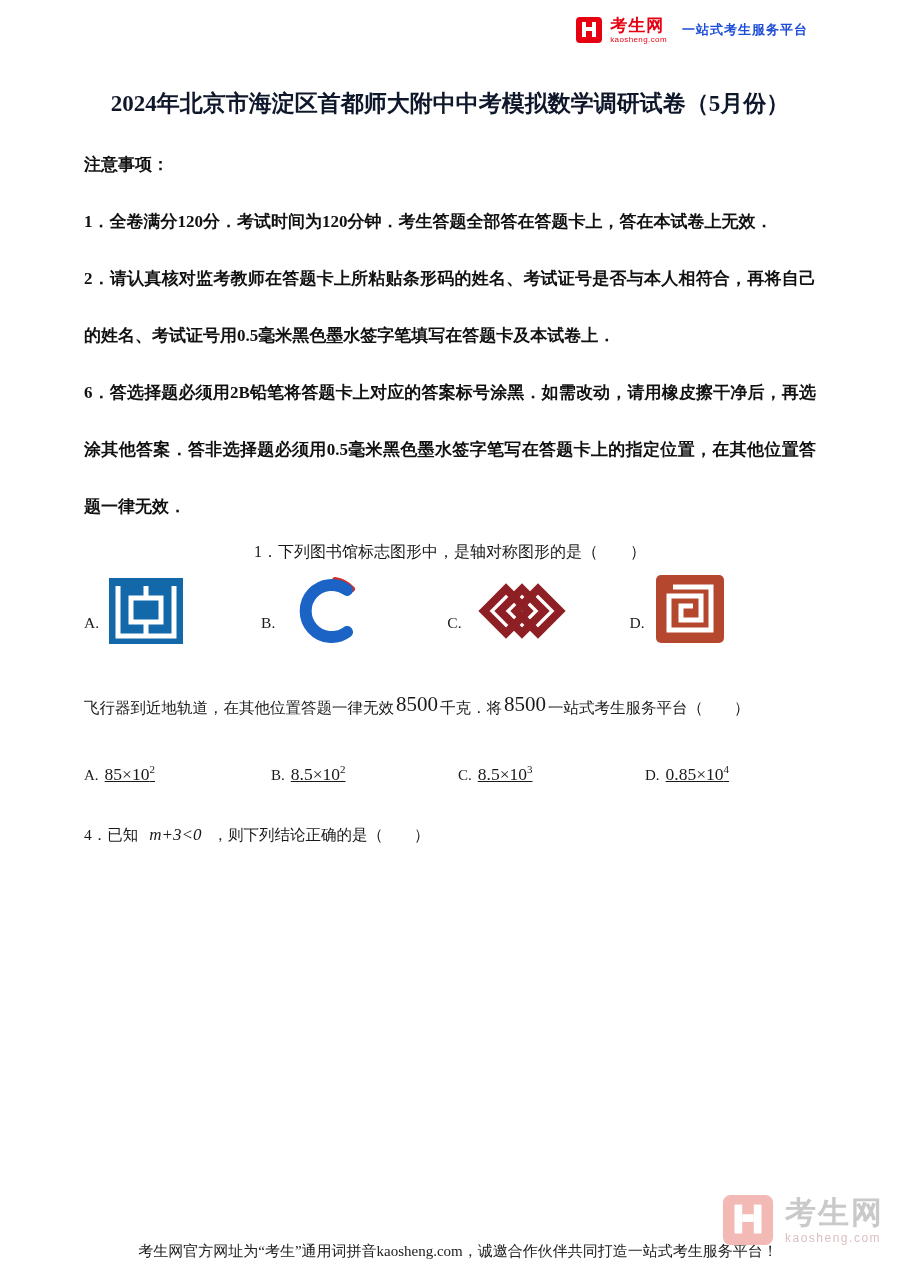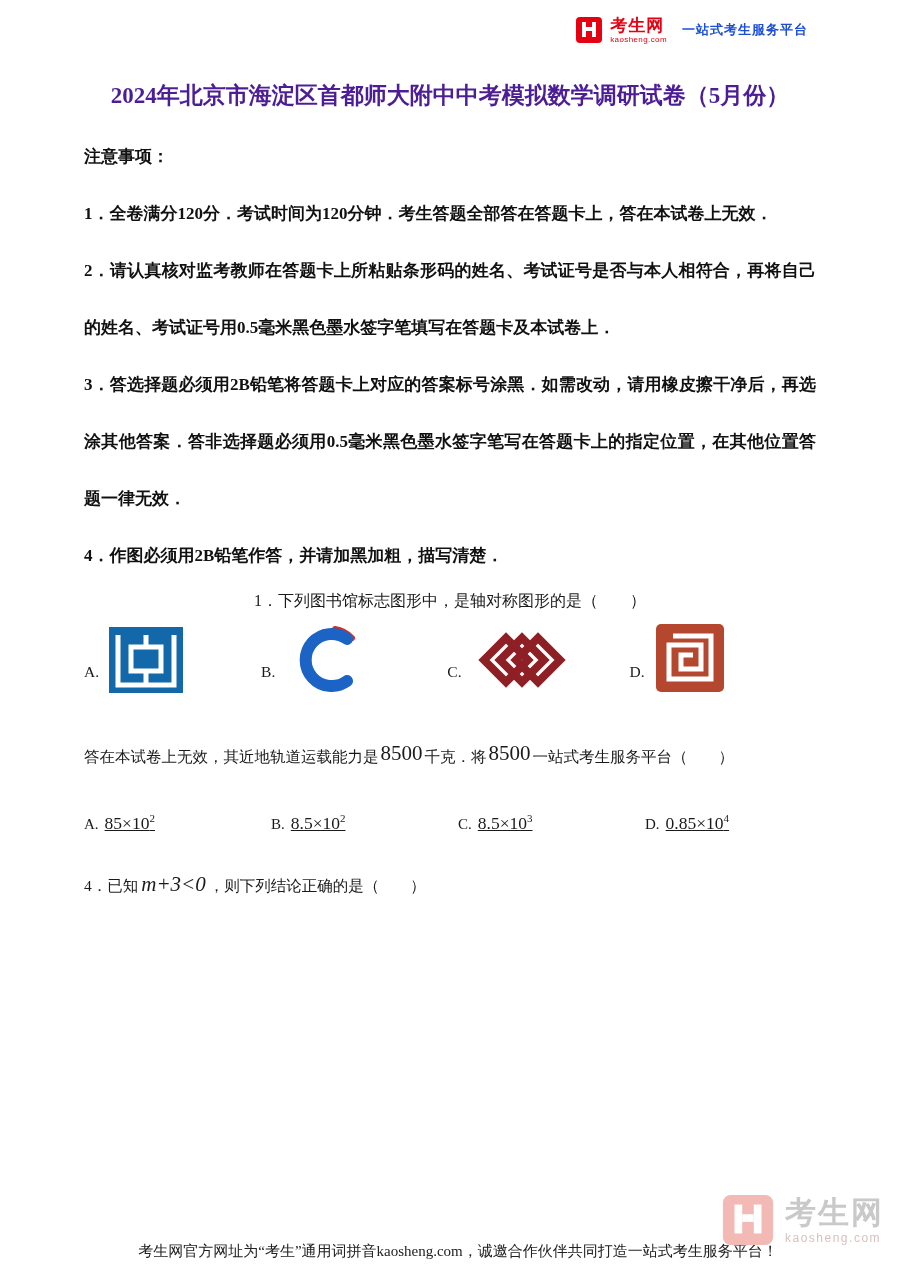--- a/index.html
+++ b/index.html
@@ -25,27 +25,27 @@
     gap: 7px;
     font-family: "Liberation Sans", sans-serif;
   }
   .logo-text-col { display: flex; flex-direction: column; line-height: 1; }
   .logo-main { font-size: 17px; font-weight: bold; color: #e60012; letter-spacing: 1px; }
   .logo-sub  { font-size: 8px; color: #e60012; margin-top: 2px; letter-spacing: 0.4px; }
   .logo-tagline { font-size: 13px; font-weight: bold; color: #1d4ed8; margin-left: 8px; letter-spacing: 1px; }
 
   
   .title {
-    margin: 0;
+    margin: 8px;
     padding-top: 80px;
     text-align: center;
     font-size: 23px;
     line-height: 32px;
     font-weight: bold;
-    color: #4c1d95;
+    color: #0f172a;
   }
 
   
   .body-text {
     margin: 16px 84px 0 84px;
     font-size: 17px;
     font-weight: bold;
     line-height: 57px;
     text-align: justify;
     color: #111;
@@ -94,21 +94,21 @@
     padding: 0 2px;
   }
   .options-row { display: flex; margin-top: 12px; line-height: 30px; }
   .choice { width: 187px; font-size: 15px; white-space: nowrap; }
   .choice:last-child { width: auto; }
   .choice .math { font-size: 17.5px; font-family: "Liberation Serif", serif; padding-left: 6px; text-decoration: underline; }
   .choice sup { font-size: 11px; }
 
   
   .q3 { margin: 30px 84px 0 84px; font-size: 15.5px; line-height: 30px; }
-  .math-italic { font-size: 21px; font-style: italic; font-family: "Liberation Serif", serif; padding: 0 3px; }
+  .math-italic { font-size: 17px; font-style: italic; font-family: "Liberation Serif", serif; padding: 0 11px; }
 
   
   .footer {
     position: absolute;
     bottom: 12px;
     left: 8px;
     width: 100%;
     text-align: center;
     font-size: 15px;
     color: #222;
@@ -146,22 +146,21 @@
     </div>
     <span class="logo-tagline">一站式考生服务平台</span>
   </div>
 
   <h1 class="title">2024年北京市海淀区首都师大附中中考模拟数学调研试卷（5月份）</h1>
 
   <div class="body-text">
     <p>注意事项：</p>
     <p>1．全卷满分120分．考试时间为120分钟．考生答题全部答在答题卡上，答在本试卷上无效．</p>
     <p>2．请认真核对监考教师在答题卡上所粘贴条形码的姓名、考试证号是否与本人相符合，再将自己的姓名、考试证号用0.5毫米黑色墨水签字笔填写在答题卡及本试卷上．</p>
-    <p>3．答选择题必须用2B铅笔将答题卡上对应的答案标号涂黑．如需改动，请用橡皮擦干净后，再选涂其他答案．答非选择题必须用0.5毫米黑色墨水签字笔写在答题卡上的指定位置，在其他位置答题一律无效．</p>
-    <p>4．作图必须用2B铅笔作答，并请加黑加粗，描写清楚．</p>
+    <p>6．答选择题必须用2B铅笔将答题卡上对应的答案标号涂黑．如需改动，请用橡皮擦干净后，再选涂其他答案．答非选择题必须用0.5毫米黑色墨水签字笔写在答题卡上的指定位置，在其他位置答题一律无效．</p>
   </div>
 
   <div class="q1">
     <p class="q-text">1．下列图书馆标志图形中，是轴对称图形的是（　　）</p>
     <div class="logos-row">
 
       <div class="logo-option gap-a">
         <span class="opt-label">A.</span>
         <svg width="74" height="66" viewBox="0 0 74 66">
           <rect width="74" height="66" fill="#1368a9"></rect>
@@ -198,21 +197,21 @@
         <svg width="70" height="70" viewBox="0 0 70 70">
           <rect x="1" y="1" width="68" height="68" rx="5" fill="#b5472e"></rect>
           <path d="M18 13 H56 V56 H14 V22 H46 V46 H26 V32 H38" stroke="#ffffff" stroke-width="5" fill="none"></path>
         </svg>
       </div>
 
     </div>
   </div>
 
   <div class="q2">
-    <div class="q-line"><span>答在本试卷上无效，其近地轨道运载能力是</span><span class="bignum">8500</span><span>千克．将</span><span class="bignum">8500</span><span>一站式考生服务平台（　　）</span></div>
+    <div class="q-line"><span>飞行器到近地轨道，在其他位置答题一律无效</span><span class="bignum">8500</span><span>千克．将</span><span class="bignum">8500</span><span>一站式考生服务平台（　　）</span></div>
 
     <div class="options-row">
       <span class="choice"><span>A.</span><span class="math"><span>85×10</span><sup>2</sup></span></span>
       <span class="choice"><span>B.</span><span class="math"><span>8.5×10</span><sup>2</sup></span></span>
       <span class="choice"><span>C.</span><span class="math"><span>8.5×10</span><sup>3</sup></span></span>
       <span class="choice"><span>D.</span><span class="math"><span>0.85×10</span><sup>4</sup></span></span>
     </div>
   </div>
 
   <div class="q3"><span>4．已知</span><span class="math-italic">m+3&lt;0</span><span>，则下列结论正确的是（　　）</span></div>

